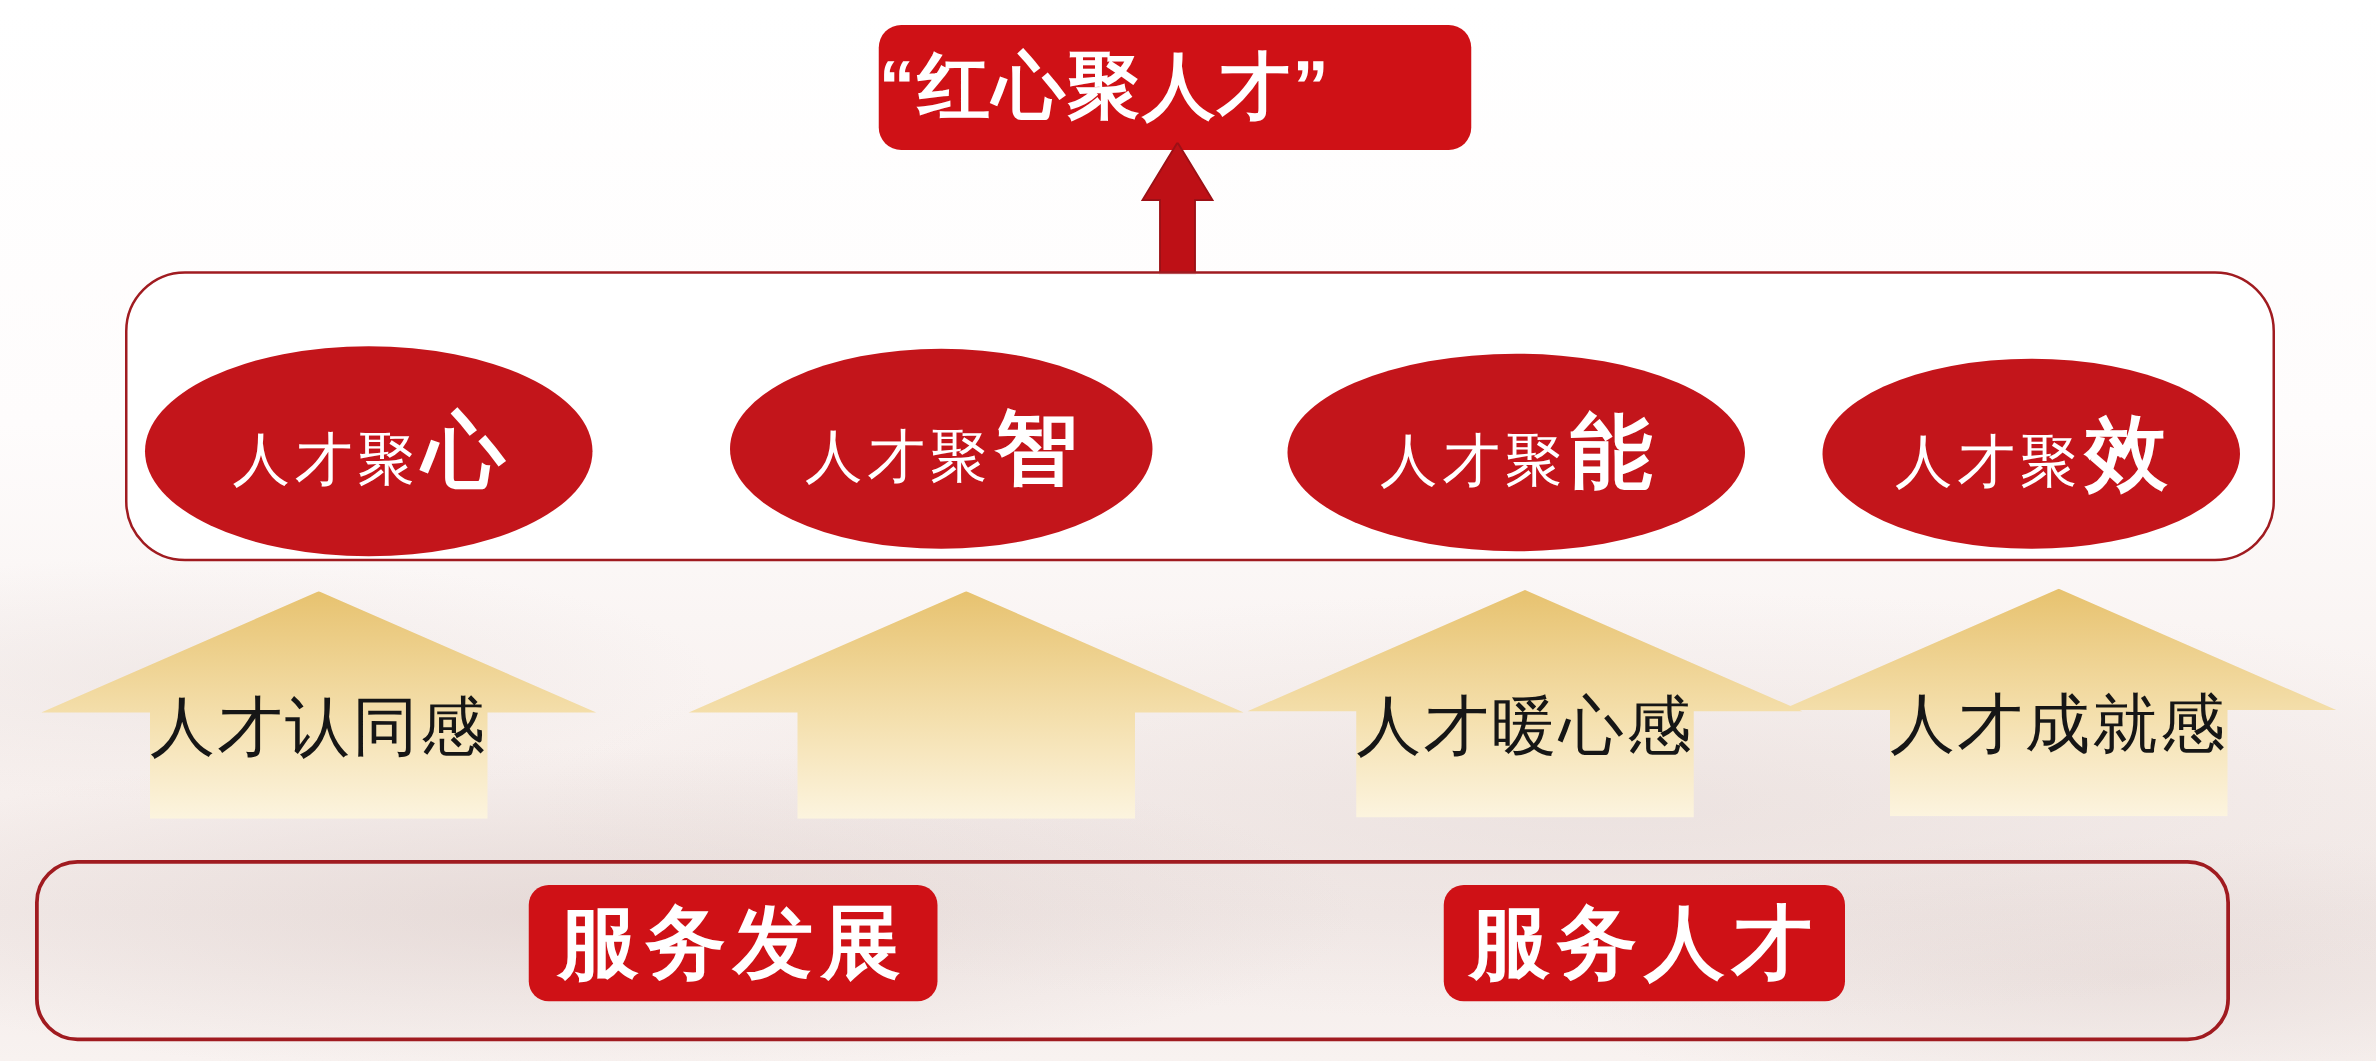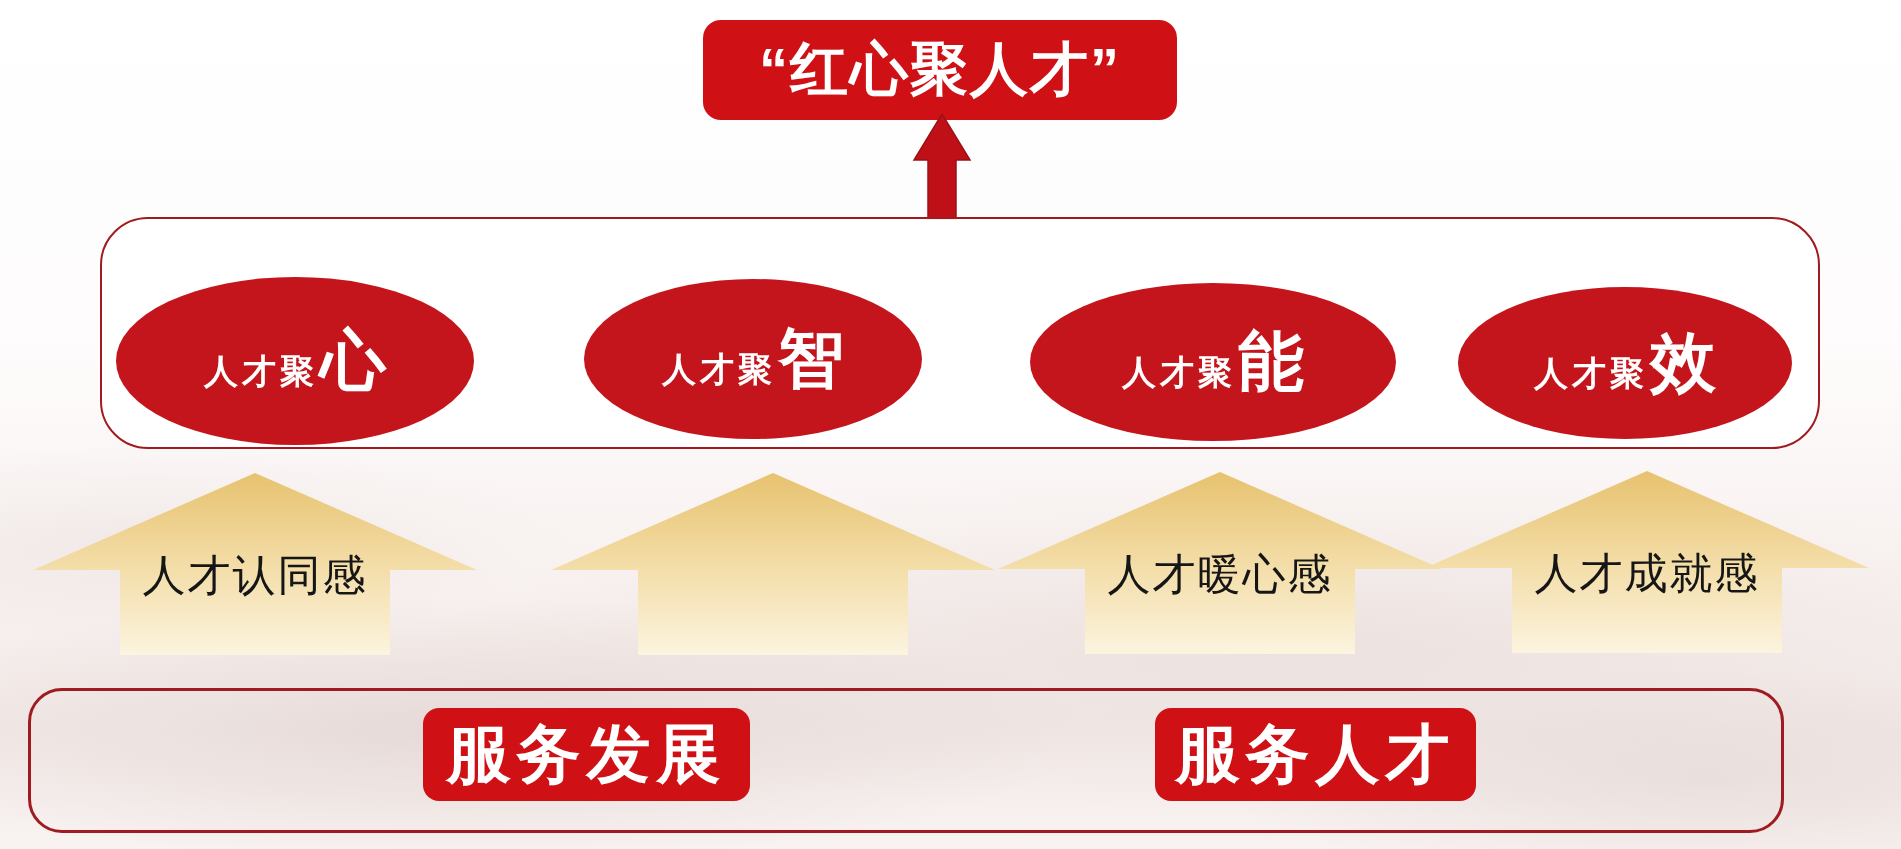--- a/index.html
+++ b/index.html
@@ -11,42 +11,42 @@
   .mist{position:absolute;inset:0;pointer-events:none;
     background:
       radial-gradient(900px 190px at 24% 86%, rgba(205,186,182,0.35), transparent 70%),
       radial-gradient(1200px 240px at 68% 76%, rgba(214,199,196,0.30), transparent 72%),
       radial-gradient(700px 160px at 90% 92%, rgba(205,186,182,0.28), transparent 70%),
       radial-gradient(600px 140px at 8% 64%, rgba(222,210,207,0.30), transparent 70%);
   }
   
   .top-box{position:absolute;left:703px;top:20px;width:474px;height:100px;
     background:var(--red_box,#CF1116);border-radius:18px;
-    display:flex;align-items:center;justify-content:center;}
+    display:flex;align-items:center;}
   .top-box span{color:#fff;font-size:58px;font-weight:bold;letter-spacing:2px;white-space:nowrap;}
   
   .connector{position:absolute;left:912px;top:114px;}
   
   .strategy-panel{position:absolute;left:100px;top:217px;width:1716px;height:228px;
     border:2px solid var(--red_border,#A01B20);border-radius:48px;
     background:rgba(255,255,255,0.92);}
   .ellipse{position:absolute;border-radius:50%;background:var(--red_ellipse,#C3151B);
     display:flex;align-items:center;justify-content:center;color:#fff;}
   .ellipse .txt{display:flex;align-items:baseline;white-space:nowrap;}
-  .ellipse .pre{font-size:34px;font-weight:700;letter-spacing:4px;}
+  .ellipse .pre{font-size:46px;font-weight:400;letter-spacing:4px;}
   .ellipse .emp{font-size:66px;font-weight:800;margin-left:2px;}
   .e1{left:14px;top:58px;width:358px;height:168px;}
   .e2{left:482px;top:60px;width:338px;height:160px;}
   .e3{left:928px;top:64px;width:366px;height:158px;}
   .e4{left:1356px;top:68px;width:334px;height:152px;}
   
   .lift{position:absolute;width:444px;height:182px;}
   .lift svg{position:absolute;left:0;top:0;}
   .lift .lbl{position:absolute;left:0;right:0;top:74px;text-align:center;
-    font-size:43px;color:var(--label_text,#161616);letter-spacing:2px;white-space:nowrap;}
+    font-size:52px;color:var(--label_text,#161616);letter-spacing:2px;white-space:nowrap;}
   .a1{left:33px;top:473px;}
   .a2{left:551px;top:473px;}
   .a3{left:998px;top:472px;}
   .a4{left:1425px;top:471px;}
   
   .service-panel{position:absolute;left:28px;top:688px;width:1750px;height:139px;
     border:3px solid var(--red_border,#A01B20);border-radius:34px;}
   .service-box{position:absolute;top:17px;height:93px;background:var(--red_box,#CF1116);
     border-radius:16px;display:flex;align-items:center;justify-content:center;}
   .service-box span{color:#fff;font-size:64px;font-weight:600;letter-spacing:6px;white-space:nowrap;}

